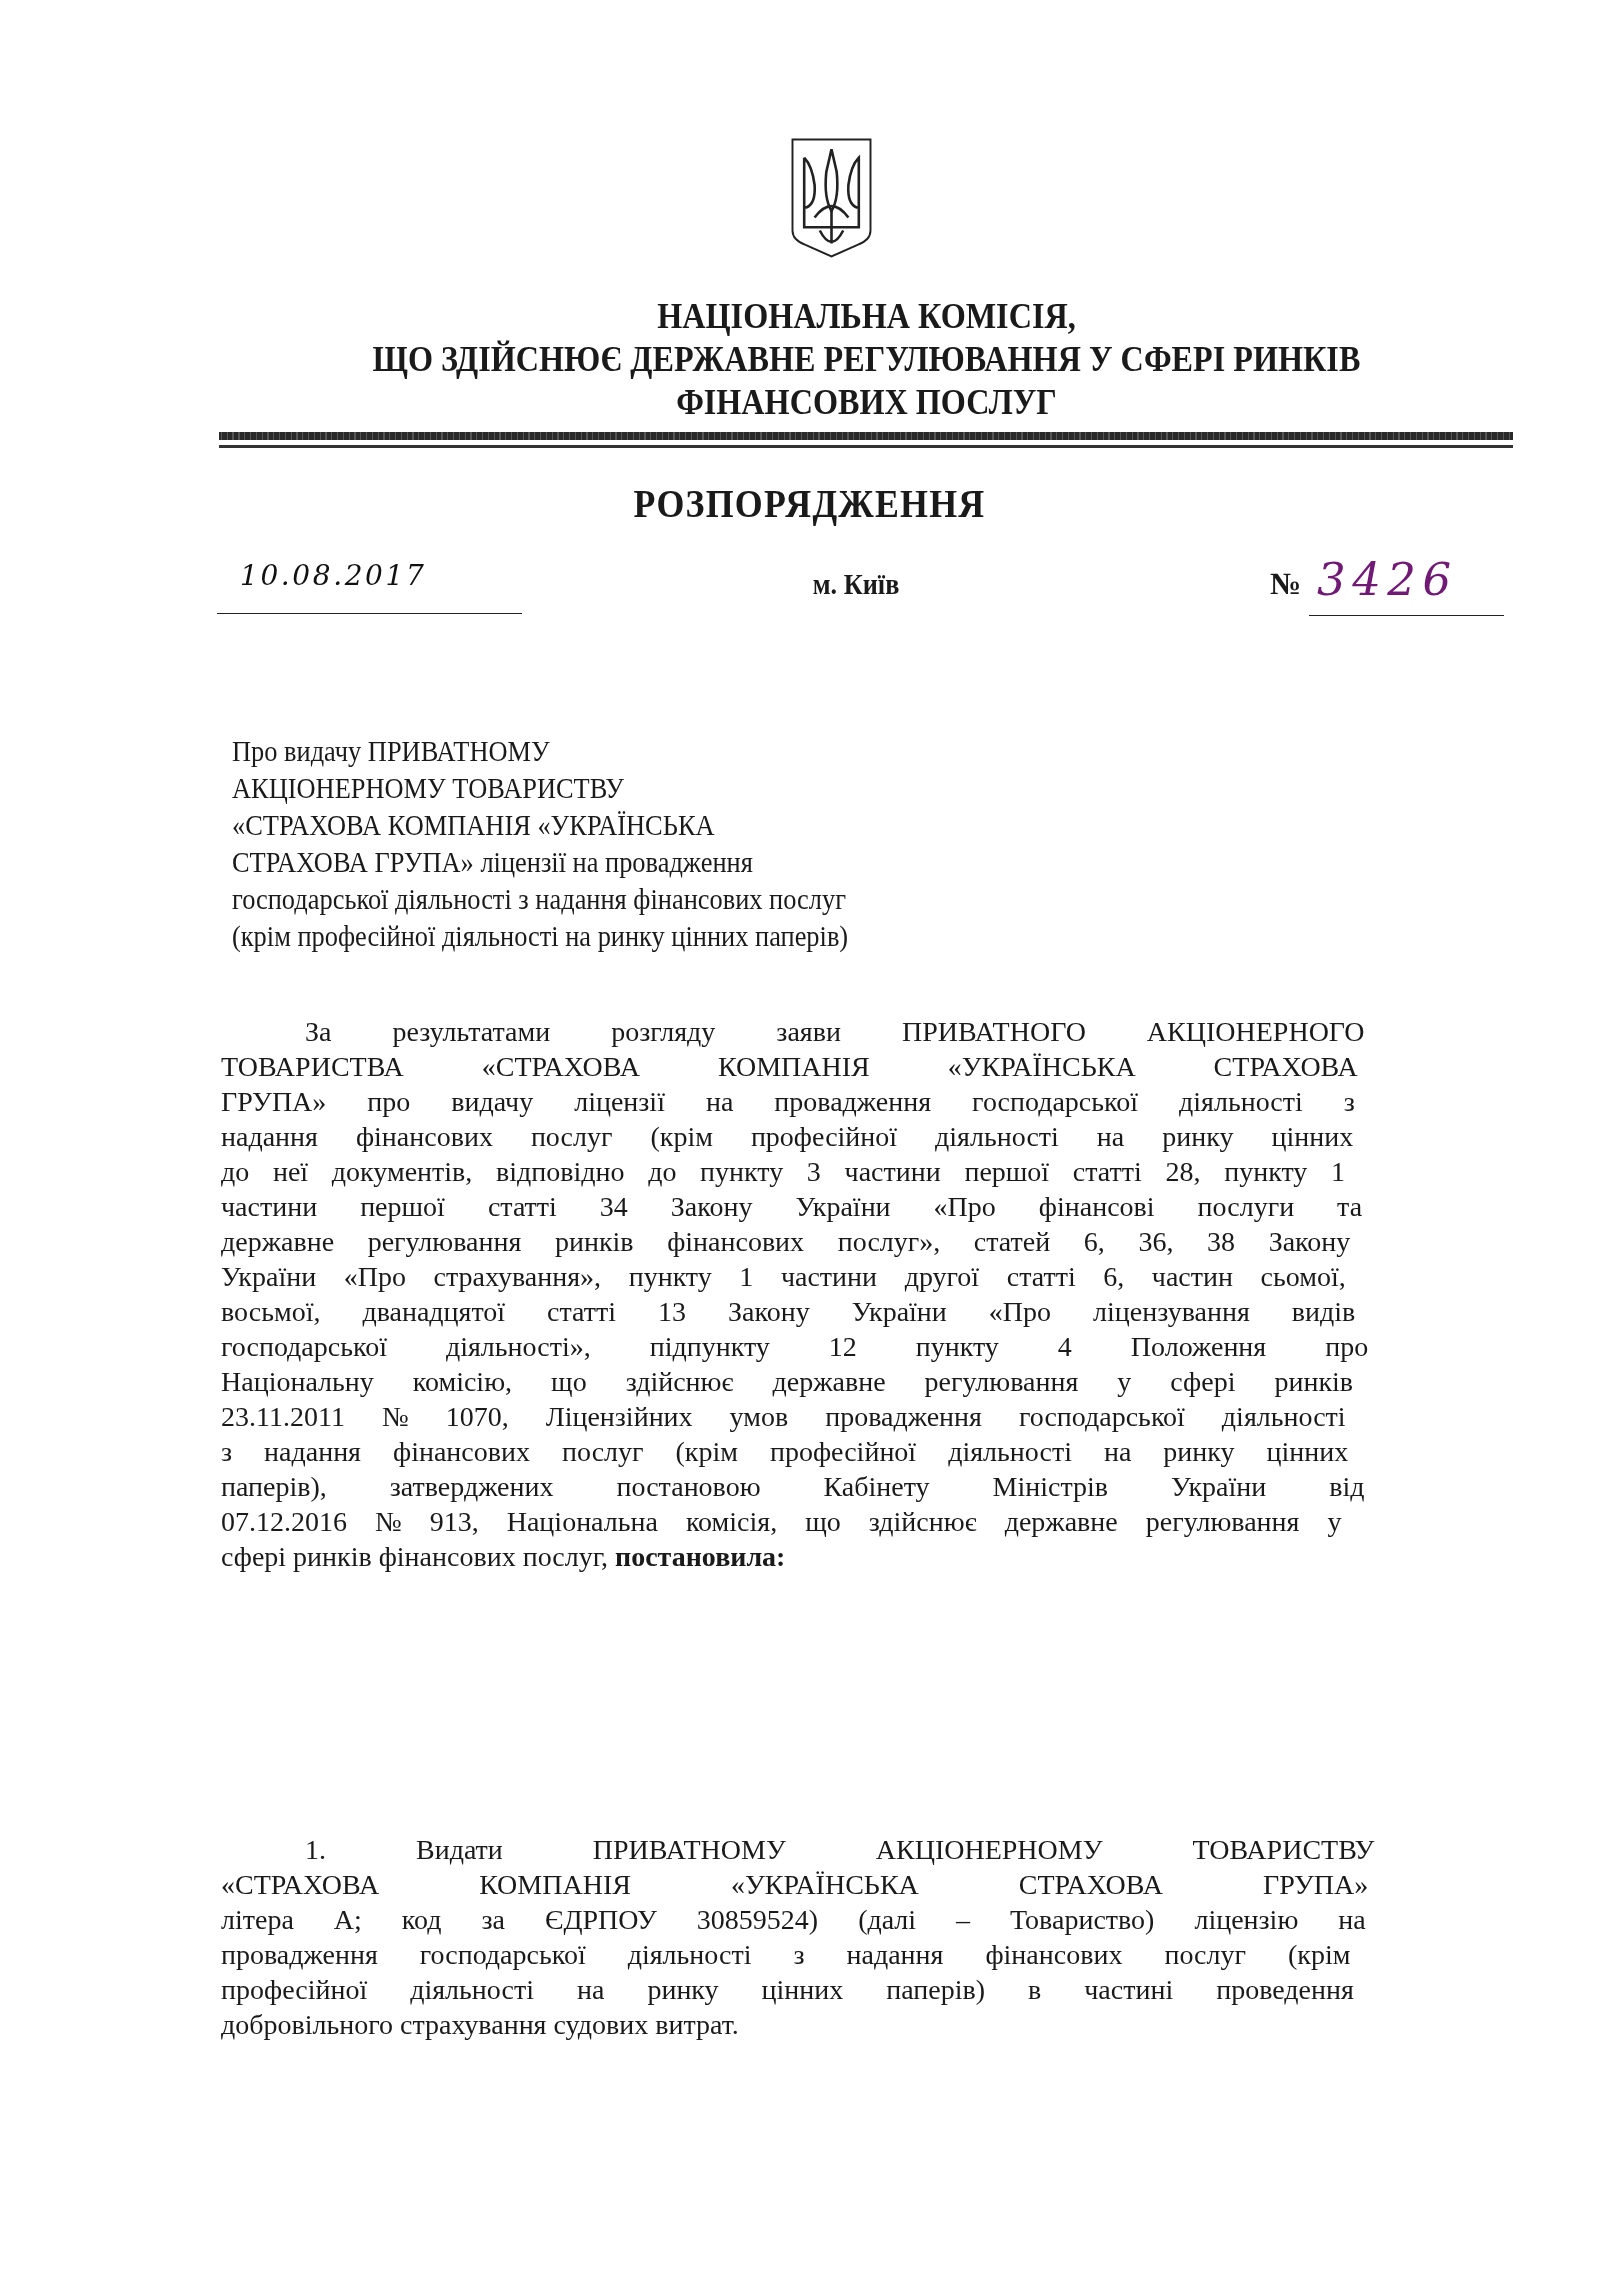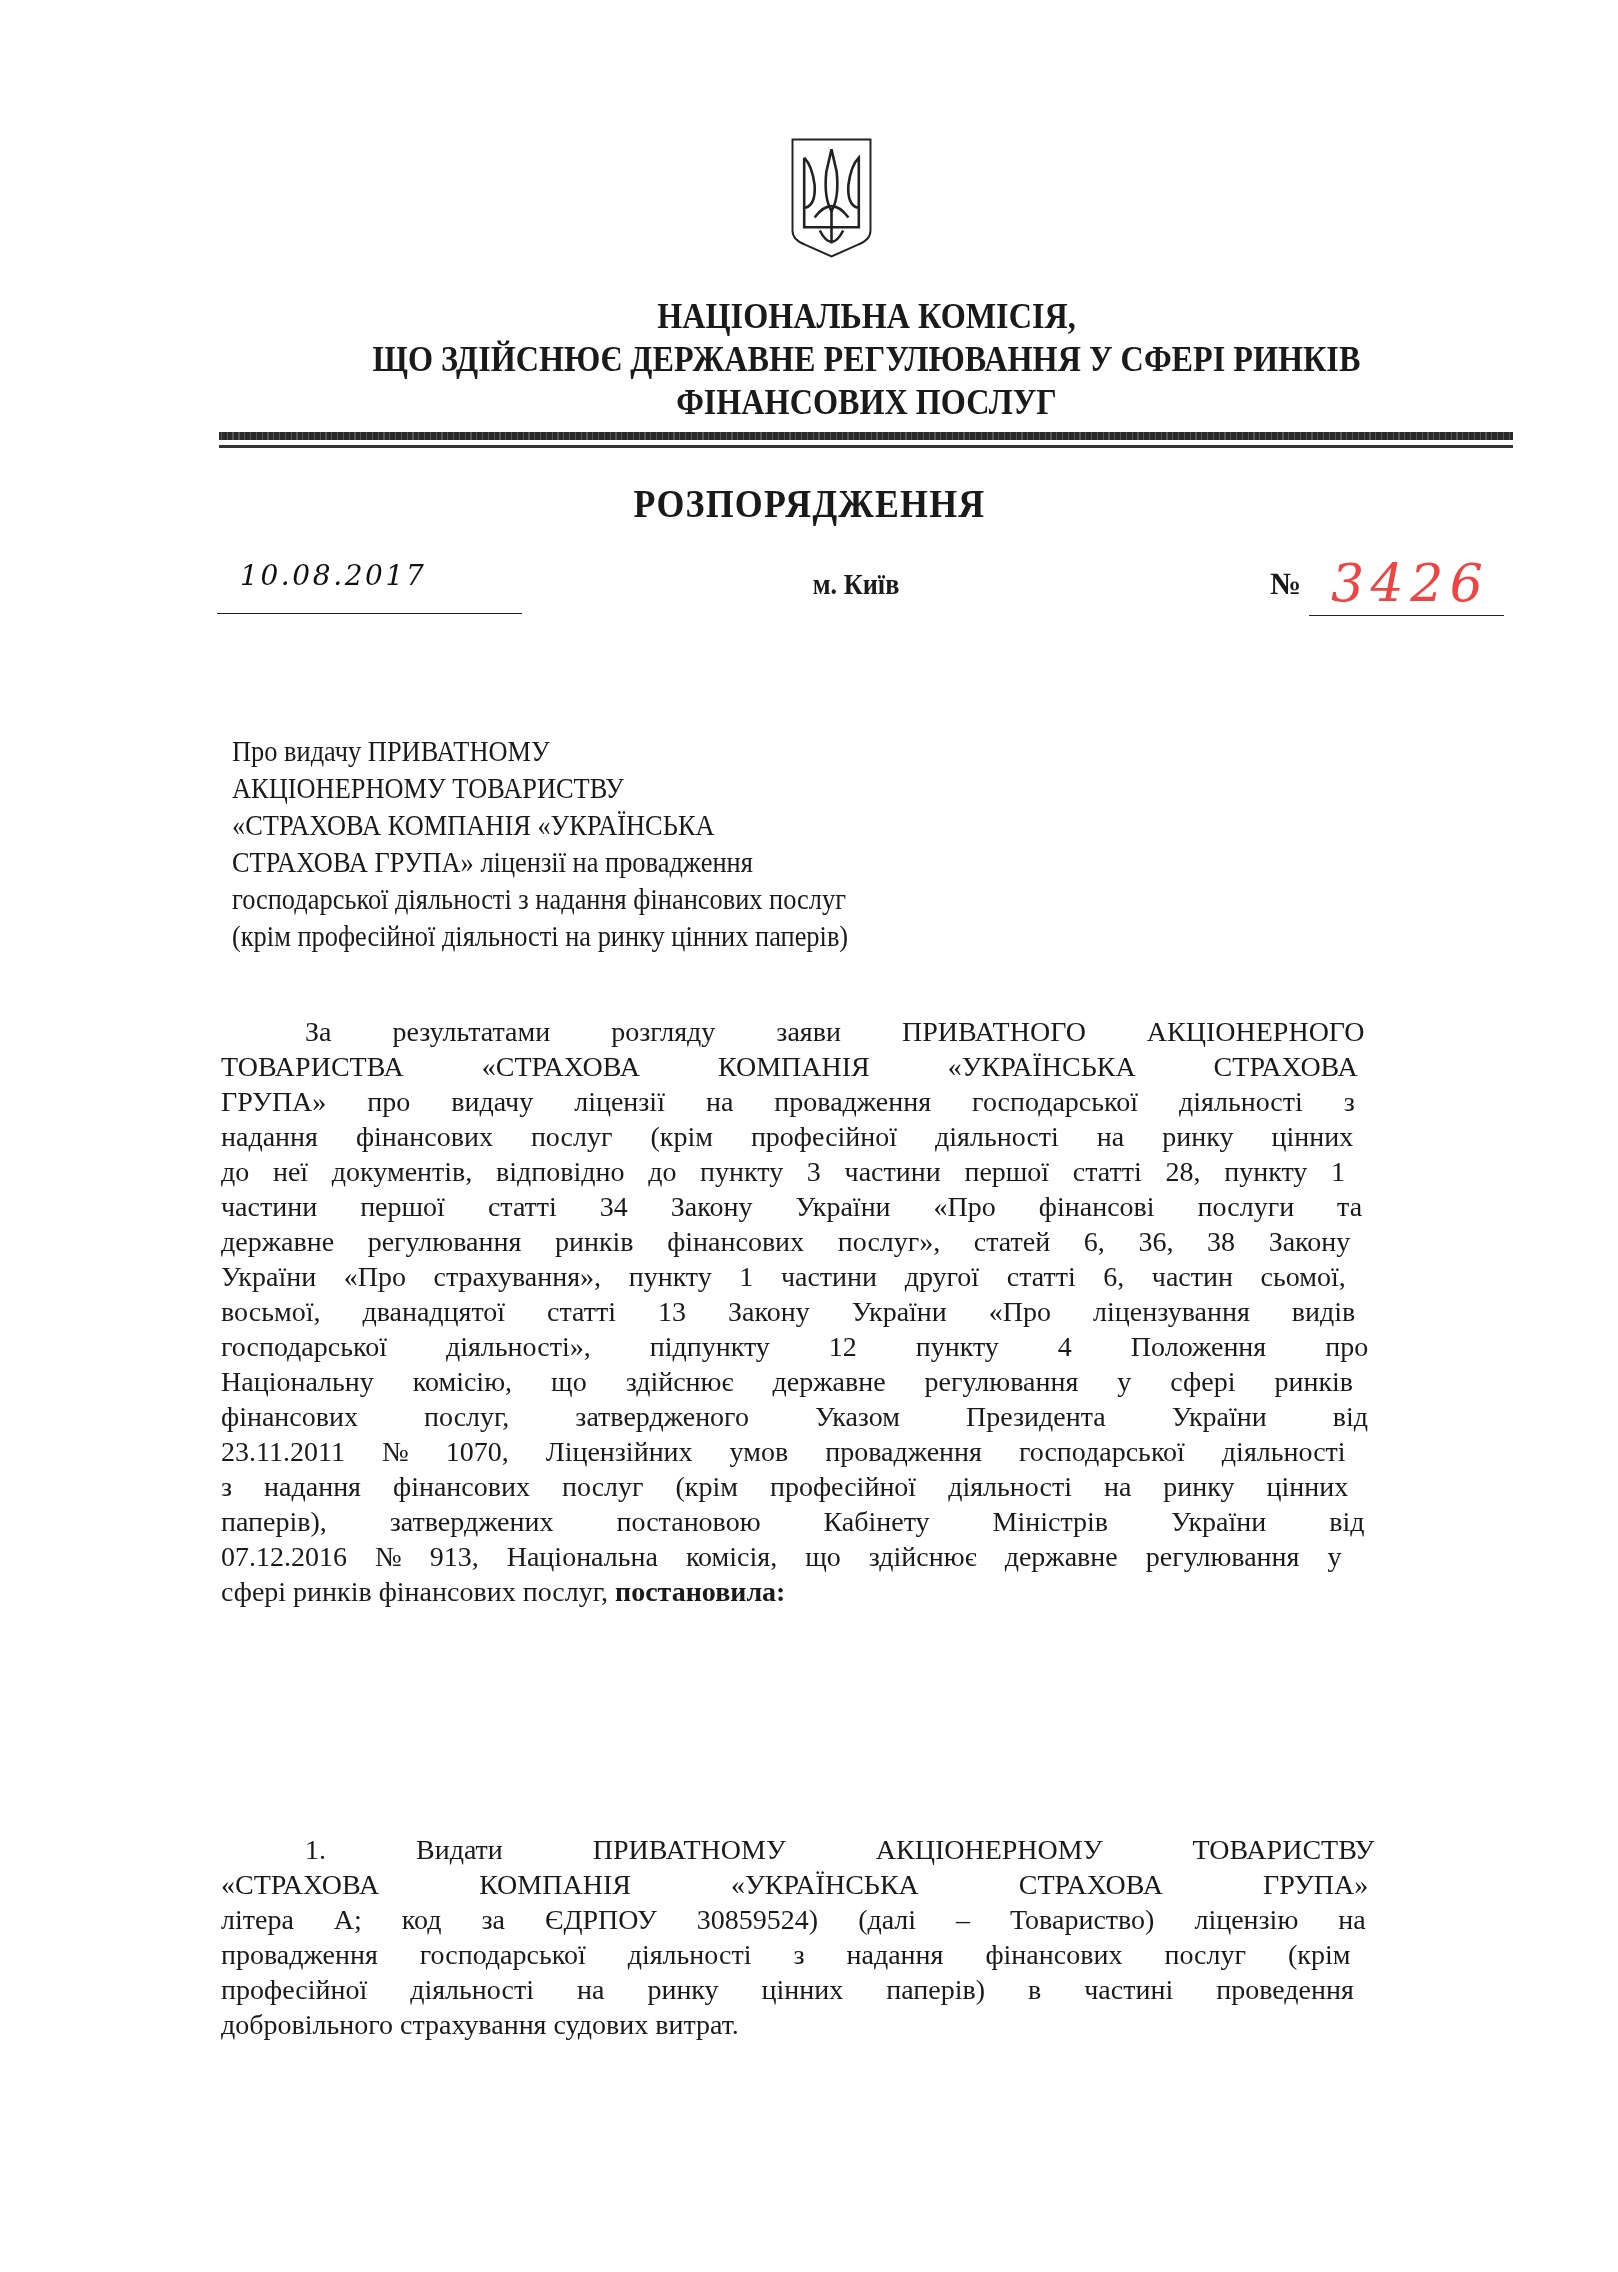--- a/index.html
+++ b/index.html
@@ -21,21 +21,21 @@
   .doc-type { position: absolute; left: 0; width: 1619px; top: 481px; text-align: center;
               font-weight: bold; font-size: 39px; letter-spacing: 1.3px; transform: scaleX(0.92); }
 
   .date-line { position: absolute; left: 217px; top: 568px; width: 305px; border-bottom: 1.9px solid #222; height: 45px; }
   .date-hand { position: absolute; left: 240px; top: 559px; font-family: "DejaVu Serif", serif;
                font-style: italic; font-size: 28px; letter-spacing: 2.6px; color: #111; }
   .city { position: absolute; left: 809px; top: 569px; font-weight: bold; font-size: 28.5px; transform: scaleX(0.92); }
   .num-label { position: absolute; left: 1270px; top: 566px; font-weight: bold; font-size: 31px; }
   .num-line { position: absolute; left: 1309px; top: 568px; width: 195px; border-bottom: 1.9px solid #222; height: 47px; }
   .num-hand { position: absolute; left: 1317px; top: 553px; font-family: "DejaVu Serif", serif;
-              font-style: italic; font-size: 52px; letter-spacing: 6.5px; color: #ef4444; margin-left: 14px; }
+              font-style: italic; font-size: 45px; letter-spacing: 6.5px; color: #701a75; }
 
   .subject { position: absolute; left: 232px; top: 732px; font-size: 30px; line-height: 37px;
              transform: scaleX(0.88); transform-origin: left top; }
   .subject div { white-space: nowrap; }
 
   .body { position: absolute; left: 221px; width: 1270px; font-size: 28px; line-height: 35px;
           text-align: justify; text-align-last: left; }
   .p1 { top: 1014px; }
   .p2 { top: 1832px; }
   .body .ind { display: inline-block; width: 84px; }
@@ -89,21 +89,20 @@
     <span class="line" style="display: block; white-space: nowrap; word-spacing: 71px; text-align-last: left;">ТОВАРИСТВА «СТРАХОВА КОМПАНІЯ «УКРАЇНСЬКА СТРАХОВА</span>
     <span class="line" style="display: block; white-space: nowrap; word-spacing: 34px; text-align-last: left;">ГРУПА» про видачу ліцензії на провадження господарської діяльності з</span>
     <span class="line" style="display: block; white-space: nowrap; word-spacing: 31px; text-align-last: left;">надання фінансових послуг (крім професійної діяльності на ринку цінних</span>
     <span class="line" style="display: block; white-space: nowrap; word-spacing: 16.7px; text-align-last: left;">до неї документів, відповідно до пункту 3 частини першої статті 28, пункту 1</span>
     <span class="line" style="display: block; white-space: nowrap; word-spacing: 36px; text-align-last: left;">частини першої статті 34 Закону України «Про фінансові послуги та</span>
     <span class="line" style="display: block; white-space: nowrap; word-spacing: 26.6px; text-align-last: left;">державне регулювання ринків фінансових послуг», статей 6, 36, 38 Закону</span>
     <span class="line" style="display: block; white-space: nowrap; word-spacing: 20.6px; text-align-last: left;">України «Про страхування», пункту 1 частини другої статті 6, частин сьомої,</span>
     <span class="line" style="display: block; white-space: nowrap; word-spacing: 35px; text-align-last: left;">восьмої, дванадцятої статті 13 Закону України «Про ліцензування видів</span>
     <span class="line" style="display: block; white-space: nowrap; word-spacing: 52px; text-align-last: left;">господарської діяльності», підпункту 12 пункту 4 Положення про</span>
     <span class="line" style="display: block; white-space: nowrap; word-spacing: 32px; text-align-last: left;">Національну комісію, що здійснює державне регулювання у сфері ринків</span>
-    <span class="line" style="display: block; white-space: nowrap; word-spacing: 59px; text-align-last: left;">фінансових послуг, затвердженого Указом Президента України від</span>
     <span class="line" style="display: block; white-space: nowrap; word-spacing: 30px; text-align-last: left;">23.11.2011 № 1070, Ліцензійних умов провадження господарської діяльності</span>
     <span class="line" style="display: block; white-space: nowrap; word-spacing: 25px; text-align-last: left;">з надання фінансових послуг (крім професійної діяльності на ринку цінних</span>
     <span class="line" style="display: block; white-space: nowrap; word-spacing: 56px; text-align-last: left; font-family: Liberation Serif, serif;">паперів), затверджених постановою Кабінету Міністрів України від</span>
     <span class="line" style="display: block; white-space: nowrap; word-spacing: 21px; text-align-last: left;">07.12.2016 № 913, Національна комісія, що здійснює державне регулювання у</span>
     <span class="line last" style="display: block; white-space: nowrap;"><span>сфері ринків фінансових послуг,</span> <b>постановила:</b></span>
   </div>
 
   <div class="body p2">
     <span class="line" style="display: block; white-space: nowrap; word-spacing: 83px; text-align-last: left;"><span class="ind"></span><span>1. Видати ПРИВАТНОМУ АКЦІОНЕРНОМУ ТОВАРИСТВУ</span></span>
     <span class="line" style="display: block; white-space: nowrap; word-spacing: 93px; text-align-last: left;">«СТРАХОВА КОМПАНІЯ «УКРАЇНСЬКА СТРАХОВА ГРУПА»</span>

